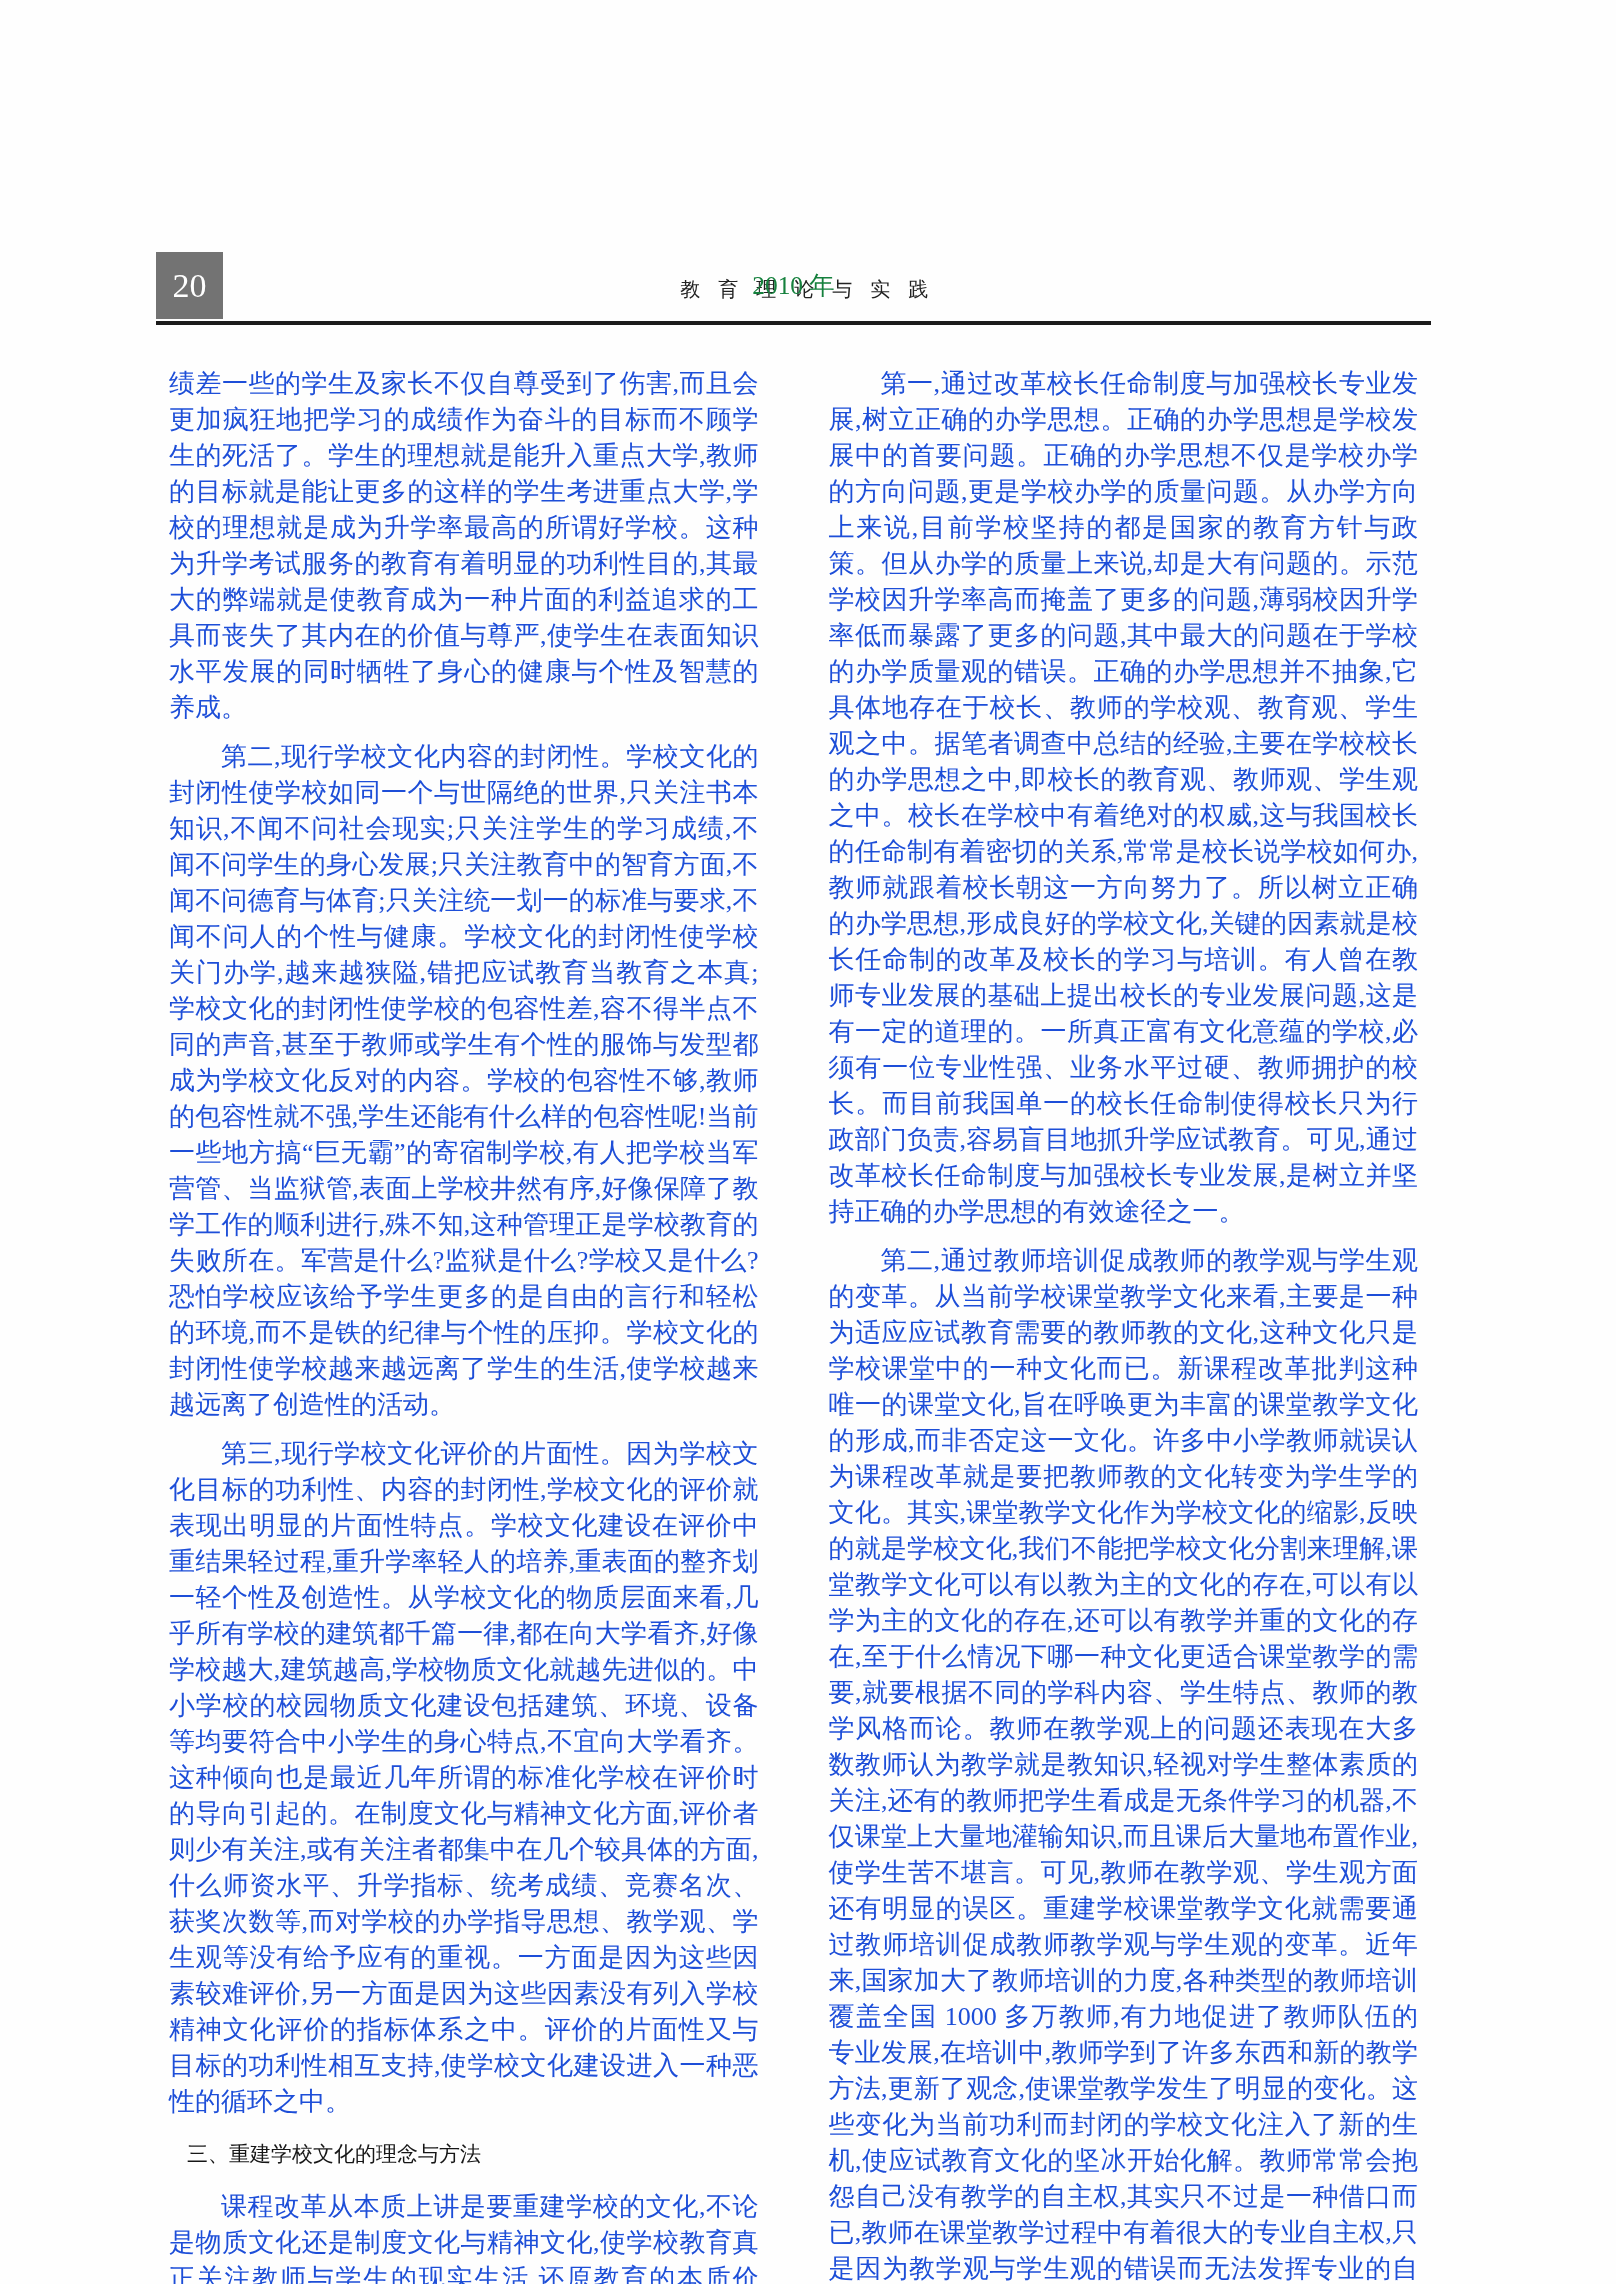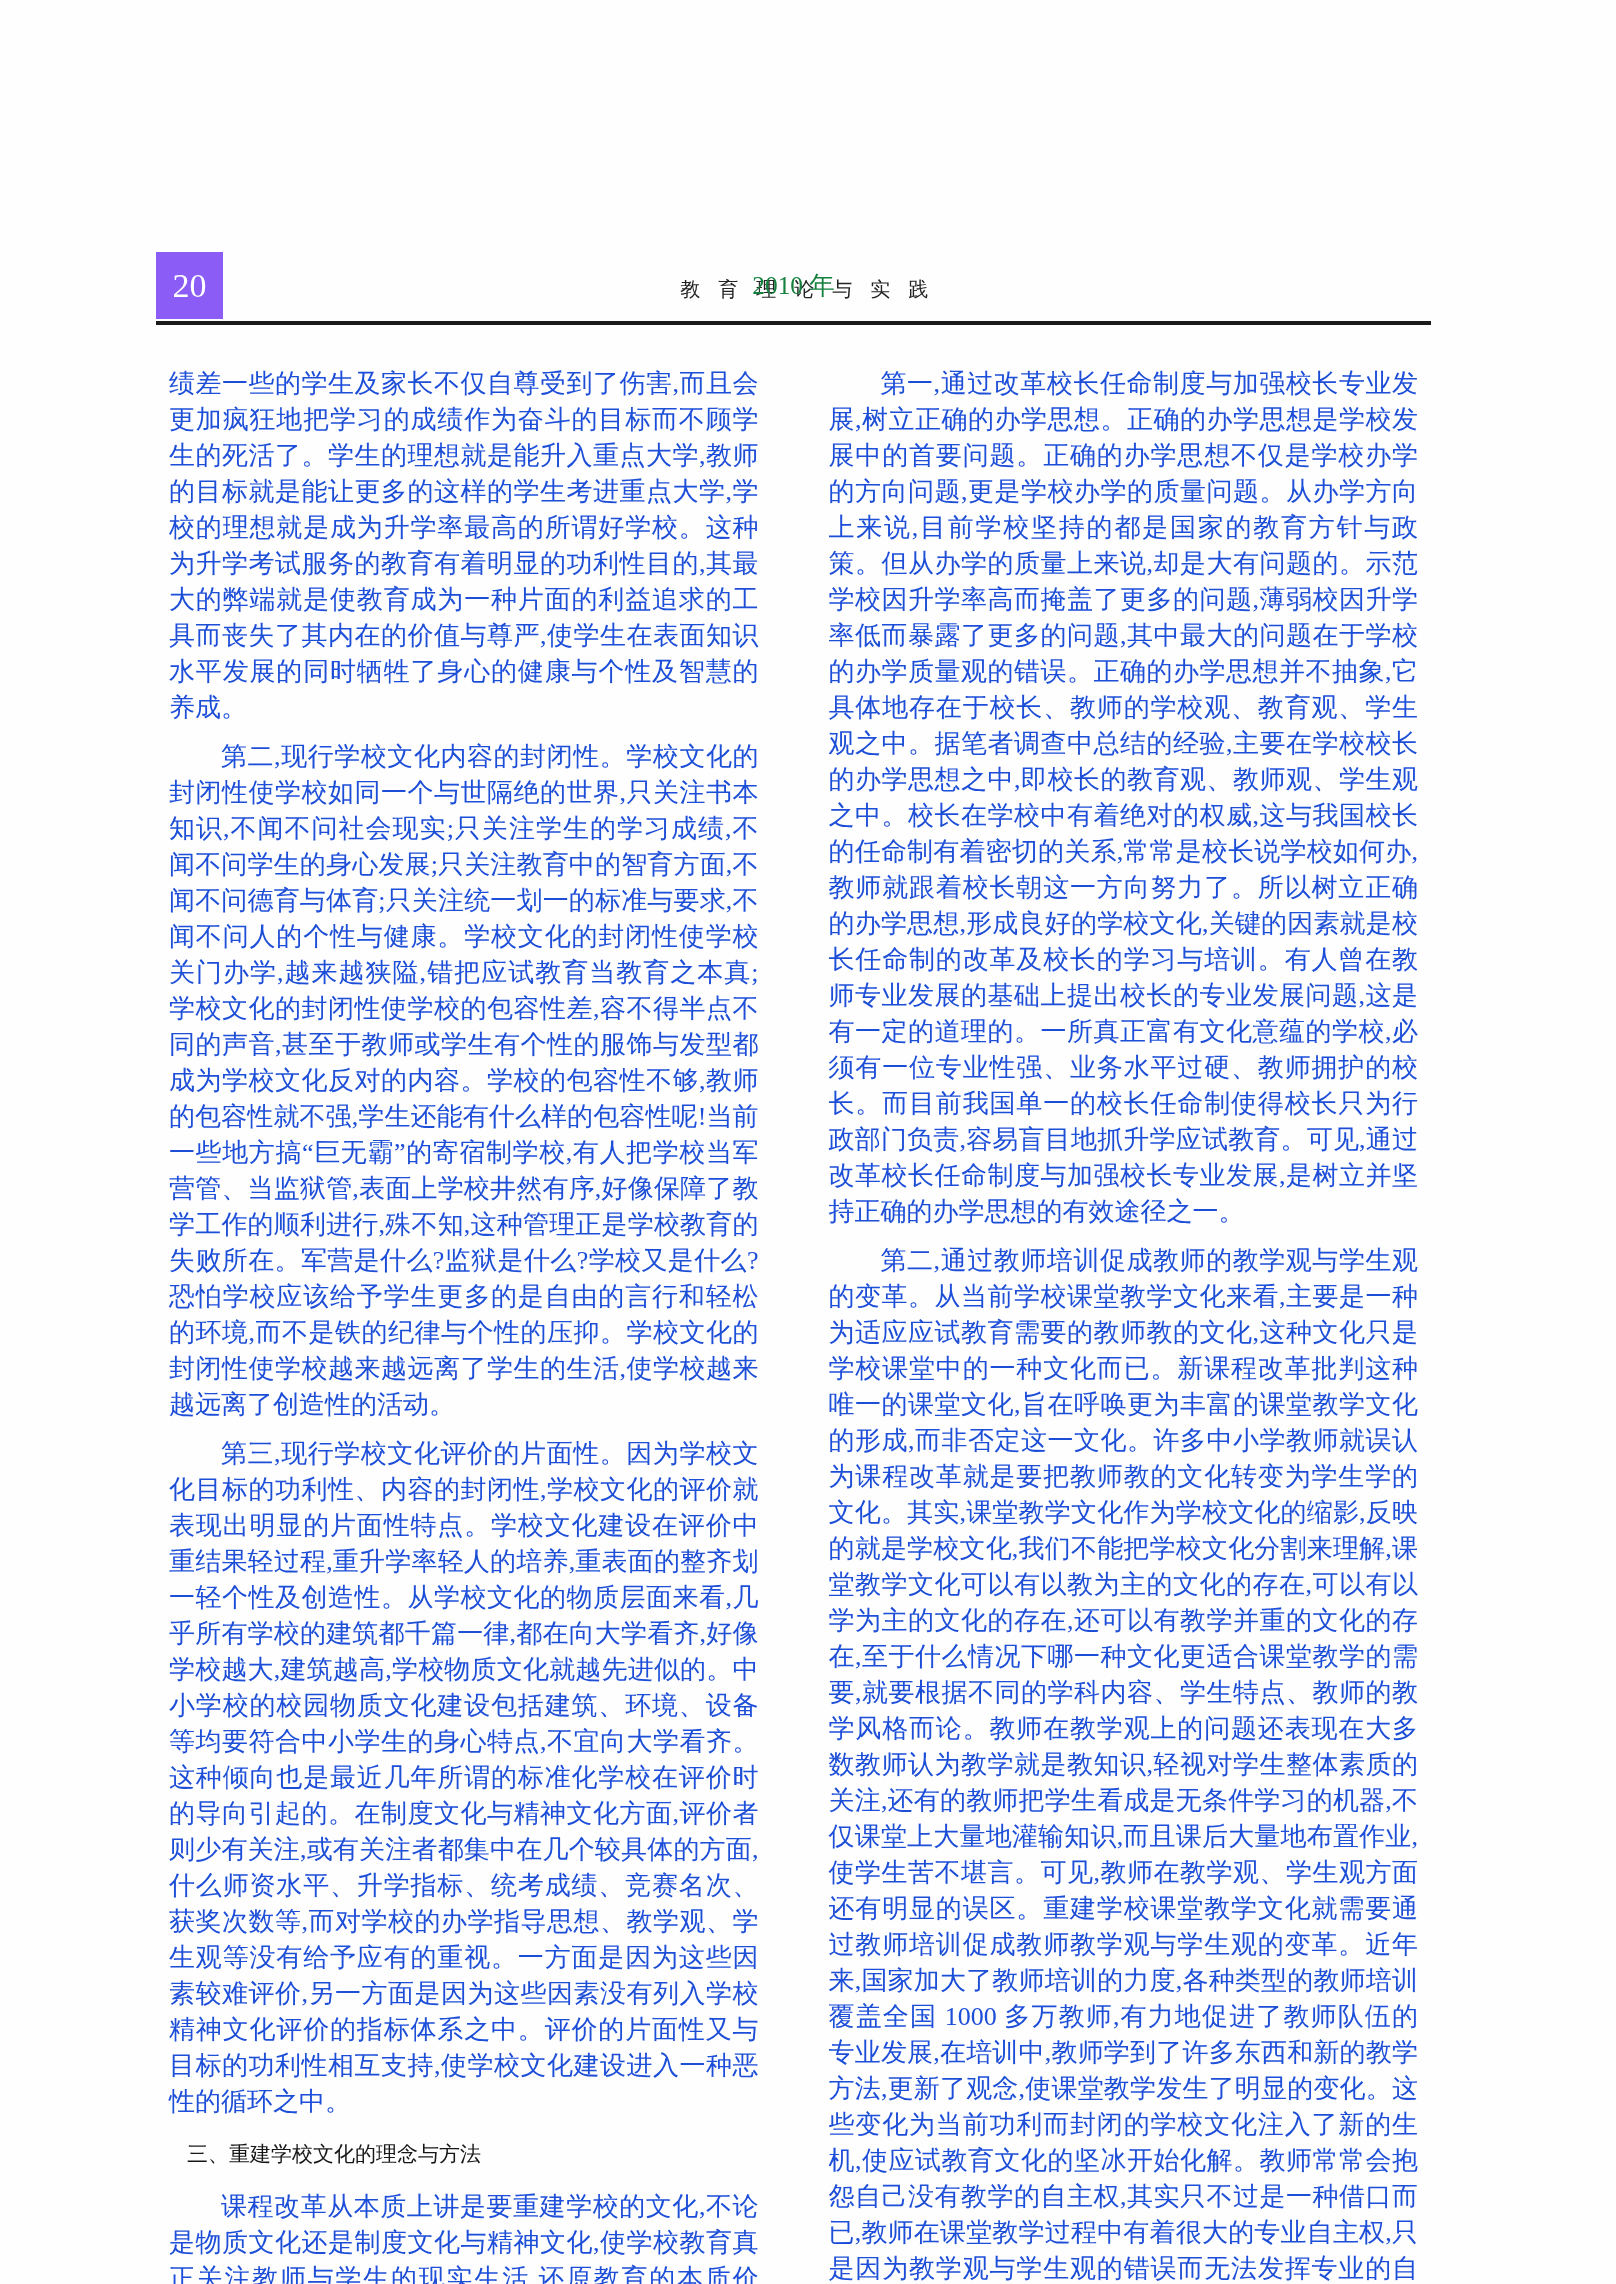--- a/index.html
+++ b/index.html
@@ -16,21 +16,21 @@
     font-family: "Liberation Serif", "DejaVu Serif", serif;
     color: #1c1c1c;
   }
   
   .pagenum-box {
     position: absolute;
     left: 156px;
     top: 252px;
     width: 67px;
     height: 67px;
-    background: #8b5cf6;
+    background: #737373;
     display: flex;
     align-items: center;
     justify-content: center;
   }
   .pagenum-box span {
     color: #ffffff;
     font-size: 34px;
     line-height: 1;
   }
   .journal-title {

